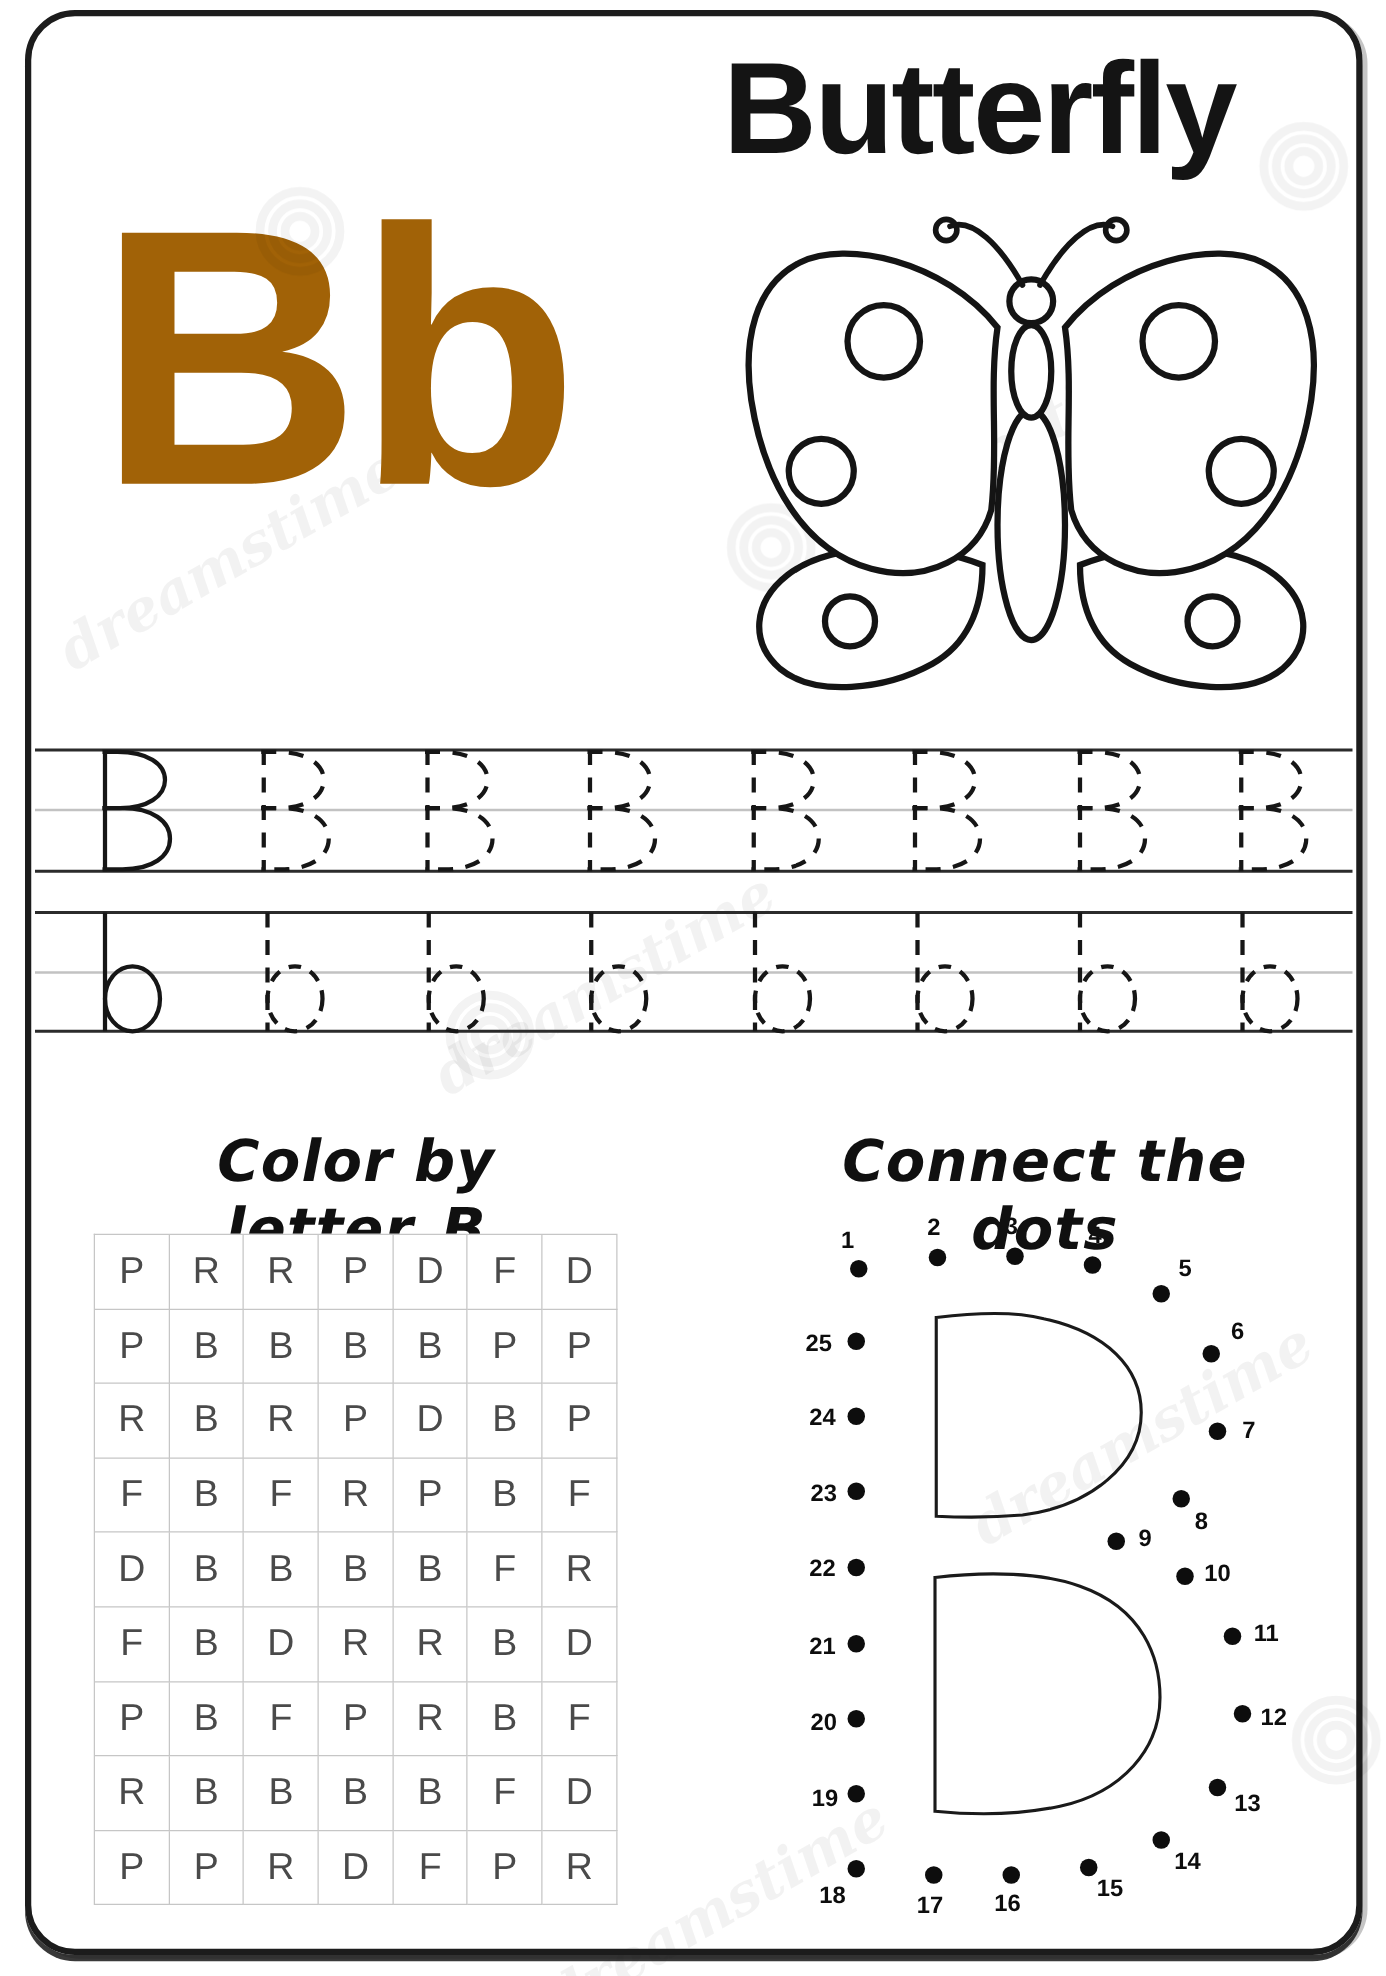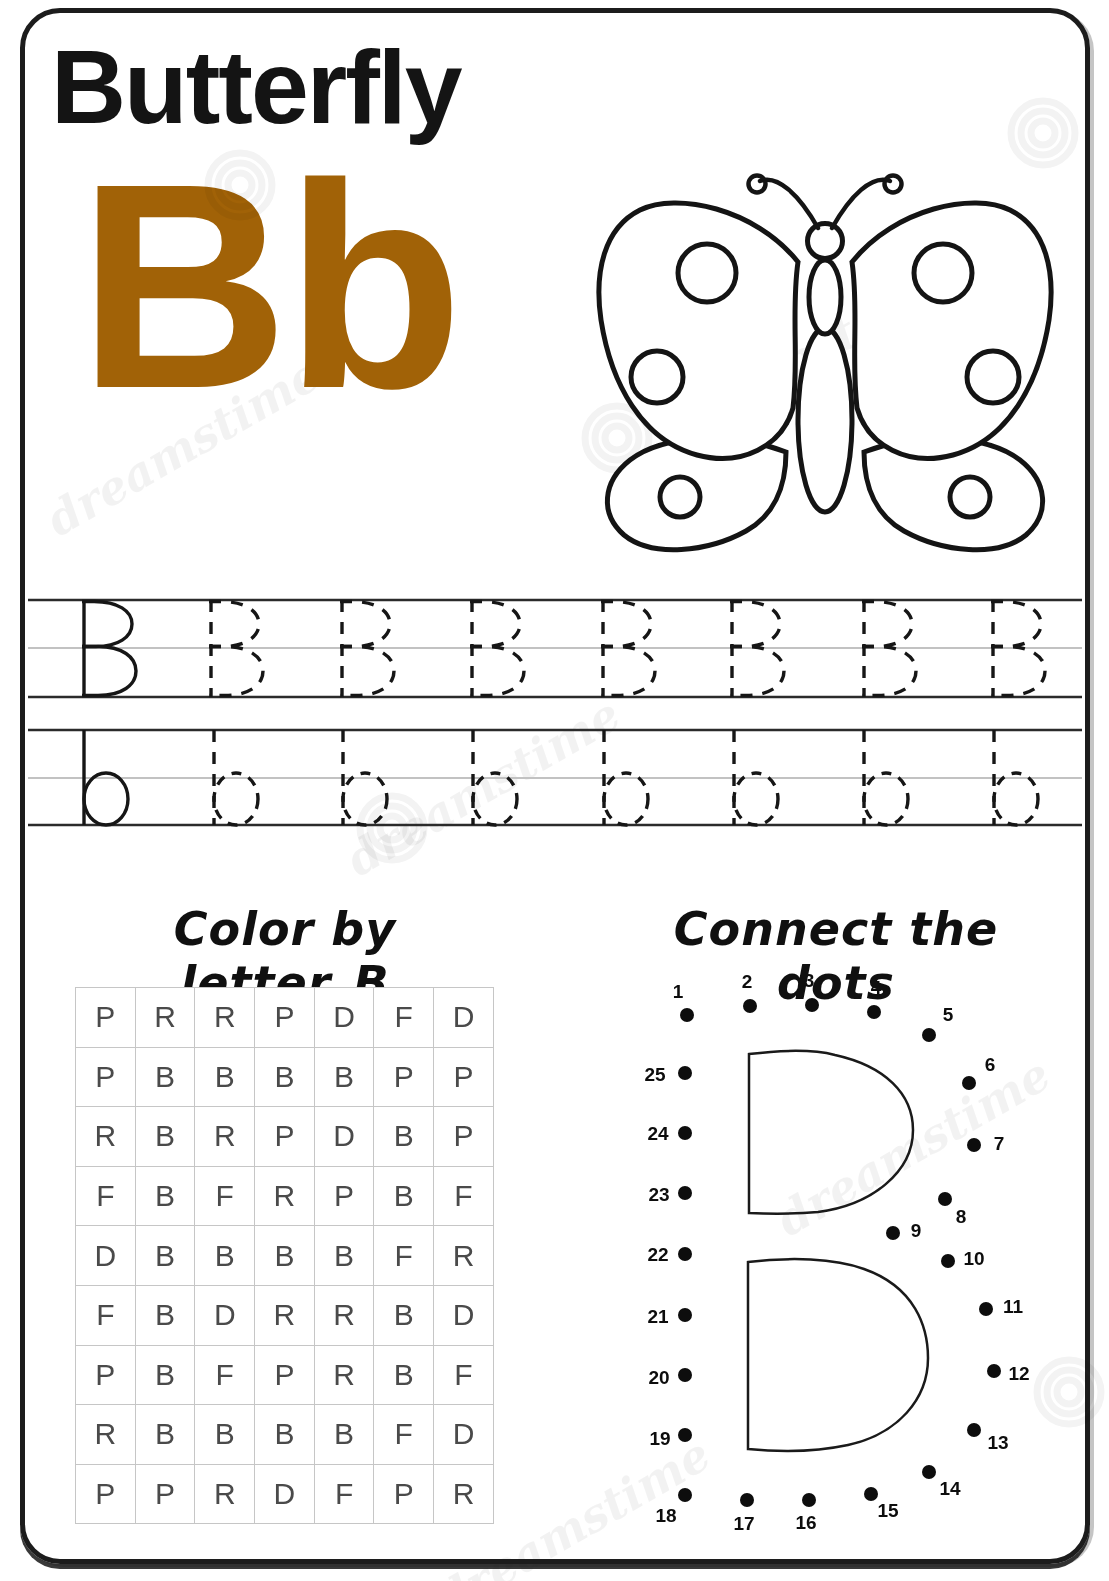--- a/index.html
+++ b/index.html
@@ -4,22 +4,22 @@
 <style>
   html,body{margin:0;padding:0;background:#fff;}
   .stage{position:relative;width:1109px;height:1581px;background:#ffffff;overflow:hidden;
          font-family:"Liberation Sans",sans-serif;color:#161616;}
   .sheet{position:absolute;left:20px;top:8px;width:1060px;height:1546px;
          border:5px solid #1c1c1c;border-radius:40px;
          box-shadow:0 5px 0 rgba(22,22,22,.85), 4px 3px 0 rgba(22,22,22,.25);}
   .wm{position:absolute;font-size:46px;font-weight:bold;font-style:italic;
       color:rgba(0,0,0,0.05);transform:rotate(-30deg);white-space:nowrap;
       font-family:"DejaVu Serif",serif;pointer-events:none;}
-  .page-title{position:absolute;left:20px;top:28px;width:968px;text-align:left;
-      font-size:104px;font-weight:700;letter-spacing:-2px;color:#141414;padding-left:31px;}
+  .page-title{position:absolute;left:20px;top:28px;width:968px;text-align:right;
+      font-size:104px;font-weight:700;letter-spacing:-2px;color:#141414;}
   .big-letters{position:absolute;left:78px;top:140px;font-size:292px;font-weight:700;
       line-height:1;color:#a16207;letter-spacing:-4px;text-align:right;}
   .section-heading{position:absolute;top:902px;font-size:46px;font-weight:700;font-style:italic;
       color:#101010;font-family:"DejaVu Sans",sans-serif;text-align:center;letter-spacing:1px;}
   #cbl-heading{left:75px;width:420px;}
   #ctd-heading{left:636px;width:400px;}
   .target-letter{margin-left:22px;}
   .letter-grid{position:absolute;left:75px;top:987px;
       display:grid;grid-template-columns:repeat(7,59.7px);grid-auto-rows:59.6px;
       border-top:1px solid #c6c6c6;border-left:1px solid #c6c6c6;background:#fff;}

